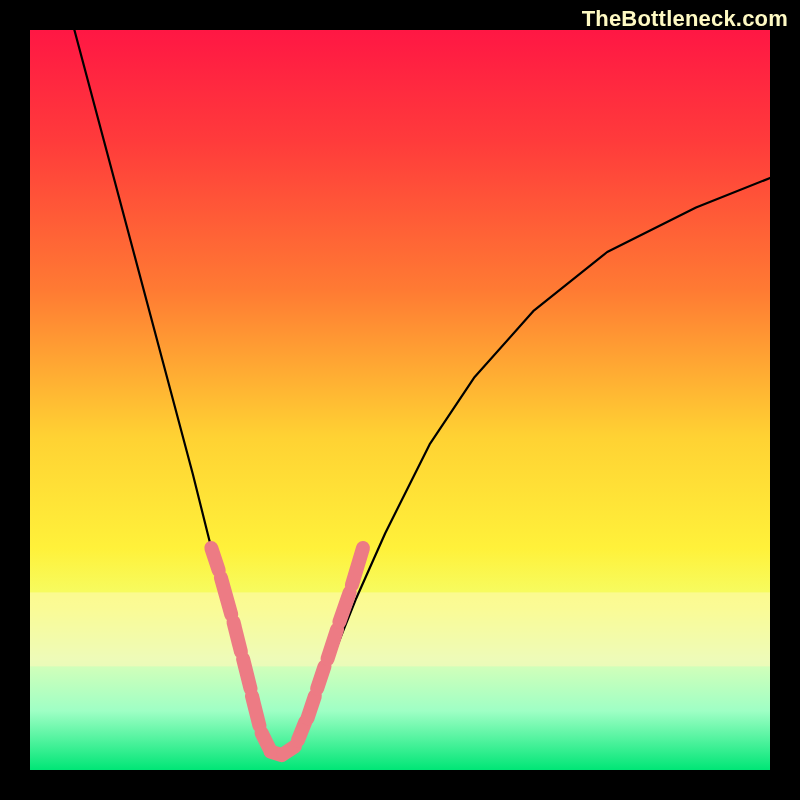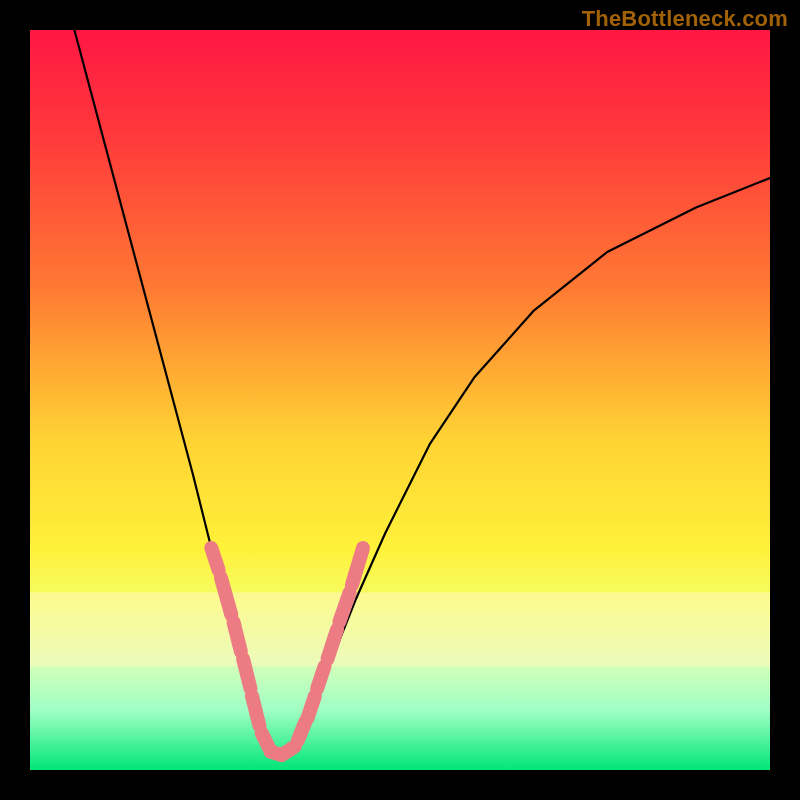--- a/index.html
+++ b/index.html
@@ -24,21 +24,21 @@
     top: 30px;
     left: 30px;
     width: 740px;
     height: 740px;
     overflow: hidden;
   }
   .watermark {
     position: absolute;
     top: 6px;
     right: 12px;
-    color: #a16207;
+    color: #fef9c3;
     font-size: 22px;
     font-weight: 600;
     letter-spacing: 0.2px;
     z-index: 100;
     text-align: center;
   }
   svg {
     display: block;
   }
 </style>

